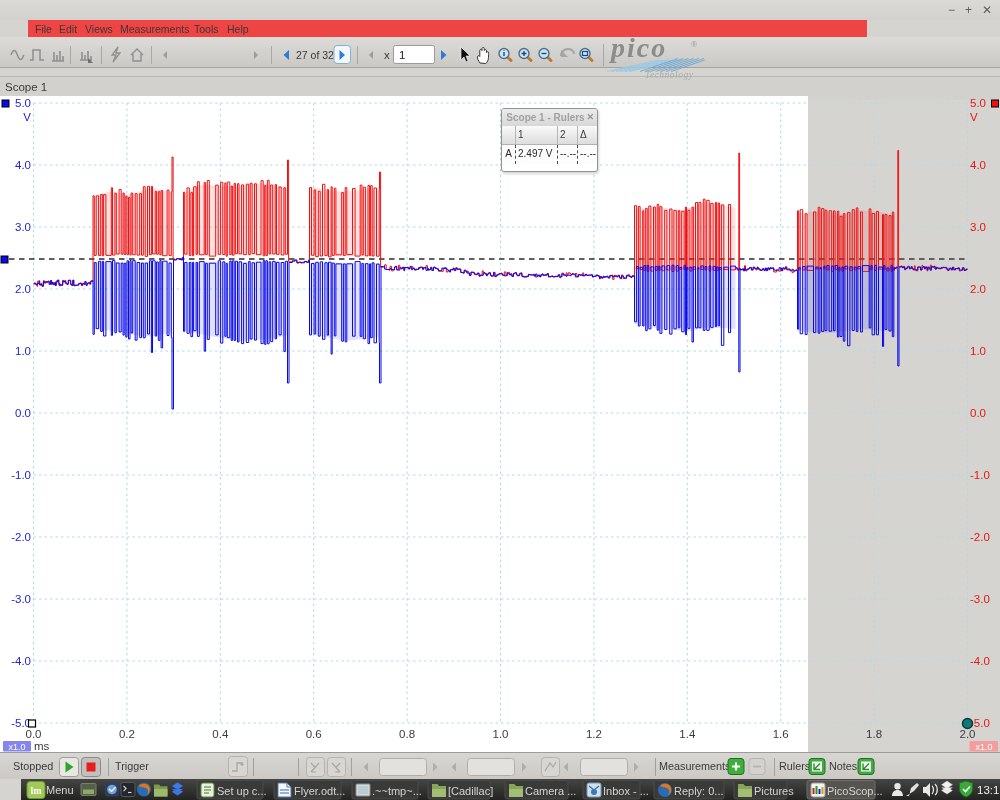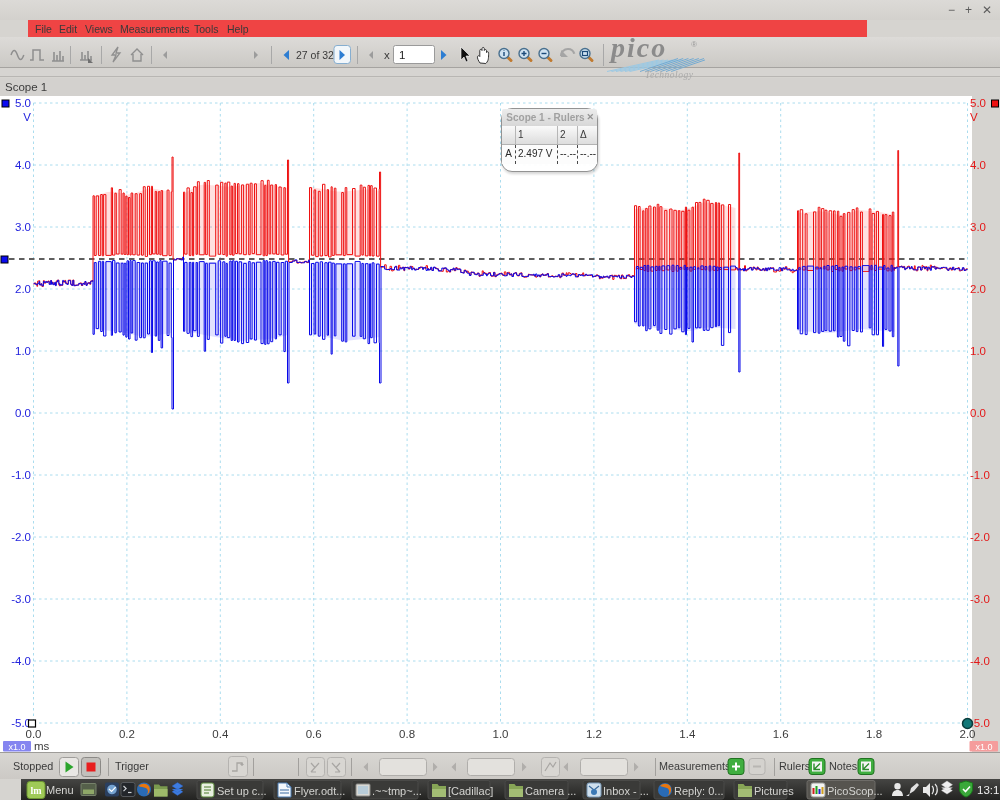--- a/index.html
+++ b/index.html
@@ -6,26 +6,26 @@
 #titlebar { position:absolute; top:0; left:0; width:1000px; height:20px; background:linear-gradient(#dcdad7,#d3d1cd); }
 #title { position:absolute; top:4px; width:100%; text-align:center; font-size:11px; font-weight:bold; color:#4e4e4e; }
 #winbtns { position:absolute; top:3px; right:8px; font-size:12px; color:#5c5c5c; letter-spacing:0; }
 #winbtns span { margin-left:10px; }
 #menubar { position:absolute; top:20px; left:0; width:839px; height:17px; background:#ef4444; font-size:10.5px; color:#3a3a3a;margin-left:28px; }
 #menubar span { position:absolute; top:3px; }
 #toolbar { position:absolute; top:37px; left:0; width:1000px; height:31px; background:linear-gradient(#dddbd8,#cbc9c5); border-bottom:1px solid #a5a3a0; }
 #strip2 { position:absolute; top:69px; left:0; width:1000px; height:8px; background:#d6d4d1; border-bottom:1px solid #b8b6b3; }
 #tabbar { position:absolute; top:78px; left:0; width:1000px; height:22px; background:#d3d1ce; font-size:11.5px; color:#3c3c3c; }
 #tabbar span { position:absolute; left:5px; top:3px; }
-#chartbox { position:absolute; top:96px; left:0; width:972px; height:656px; background:#fff; }
+#chartbox { position:absolute; top:96px; left:0; width:808px; height:656px; background:#fff; }
 #logo { position:absolute; top:37px; left:605px; width:100px; height:43px;font-style:italic; }
 #picotext { position:absolute; top:-5px; left:6px; font-family:"Liberation Serif",serif; font-size:28px; font-weight:bold; color:#8b8b8b; letter-spacing:2px; }
 #picoreg { position:absolute; top:3px; left:86px; font-size:8px; color:#9a9a9a; }
 #picotech { position:absolute; top:33px; left:40px; font-family:"Liberation Serif",serif; font-size:9.5px; color:#aaa; letter-spacing:0.5px; }
-#rulers { position:absolute; top:108px; left:501px; width:97px; height:64px; border:1px solid #909090; border-radius:11px; background:#fff; box-shadow:1px 2px 3px rgba(0,0,0,0.18); font-size:10px; opacity:0.97; }
+#rulers { position:absolute; top:108px; left:501px; width:97px; height:64px; border:1px solid #909090; border-radius:3px; background:#fff; box-shadow:1px 2px 3px rgba(0,0,0,0.18); font-size:10px; opacity:0.97; }
 #rtitle { height:17px; background:linear-gradient(#ececec,#d6d6d6); border-radius:2px 2px 0 0; color:#9e9e9e; font-weight:bold; font-size:10px; text-align:center; line-height:17px; }
 #rtitle b { position:absolute; right:3px; top:0; color:#909090; font-weight:bold; font-size:9px; }
 #rhead { display:flex; height:19px; background:linear-gradient(#fafafa,#dcdcdc); border-bottom:1px solid #b0b0b0; color:#333; }
 #rhead div, #rrow div { border-left:1px solid #b4b4b4; padding:3px 0 0 2px; overflow:hidden; white-space:nowrap; }
 #rhead div:first-child, #rrow div:first-child { border-left:none; }
 #rrow { display:flex; height:19px; background:#fcfcfc; color:#222; }
 #rrow div { border-left:1px dashed #444; }
 .c0 { width:13px; flex-shrink:0; } .c1 { width:42px; flex-shrink:0; } .c2 { width:20px; flex-shrink:0; } .c3 { flex:1; }
 #botbar { position:absolute; top:752px; left:0; width:1000px; height:27px; background:linear-gradient(#d8d6d2,#ccc9c5); border-top:1px solid #9e9c99; }
 #taskbar { position:absolute; top:779px; left:0; width:1000px; height:21px; background:linear-gradient(#454543,#232321);margin-left:21px; }

